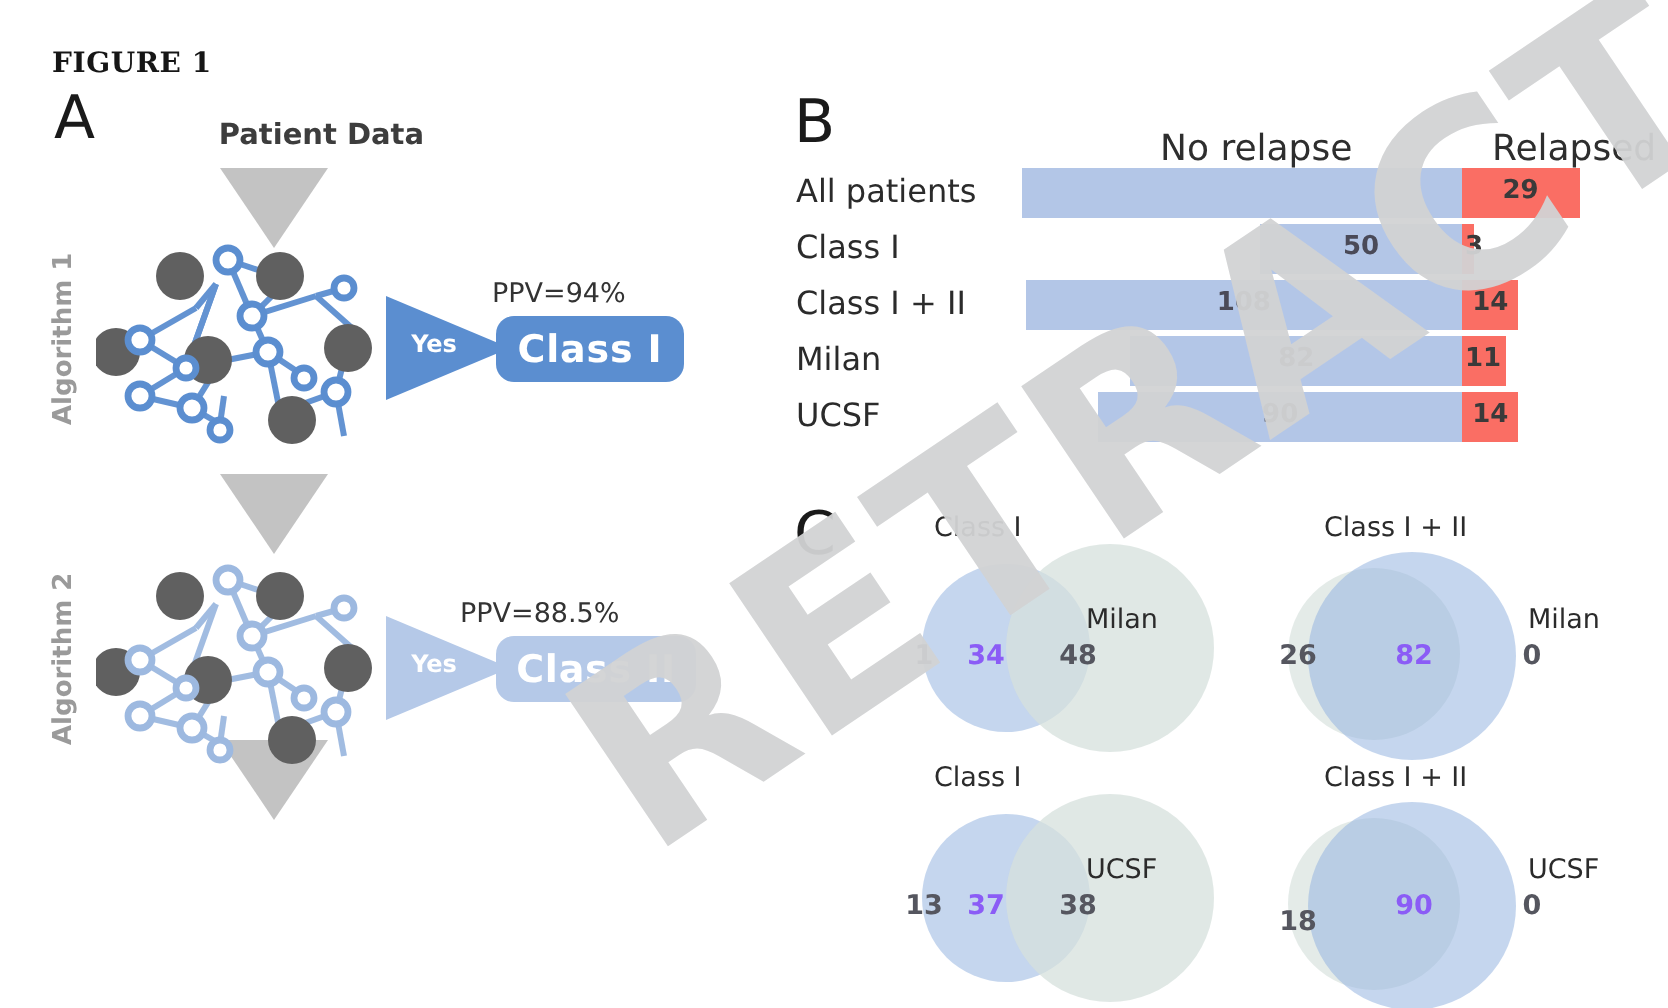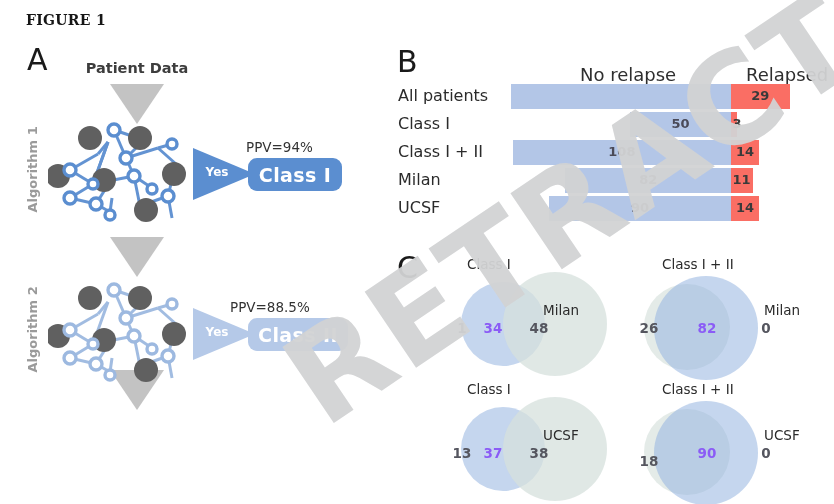--- a/index.html
+++ b/index.html
@@ -12,35 +12,35 @@
   .watermark{position:absolute;left:300px;top:170px;width:600px;height:420px;
              pointer-events:none;z-index:5;}
   .watermark span{position:absolute;left:0;top:150px;
              font-family:"DejaVu Sans","Liberation Sans",sans-serif;
              font-size:126px;font-weight:700;letter-spacing:2px;
              color:#d2d3d4;opacity:.95;
              transform:rotate(-34deg);transform-origin:0 50%;
              white-space:nowrap;}
 
   
-  .fig-title{position:absolute;left:26px;top:12px;
+  .fig-title{position:absolute;left:26px;top:24px;
              font-family:"DejaVu Serif","Liberation Serif",serif;
              font-weight:700;font-size:14px;color:#161616;letter-spacing:.3px;}
 
   
   .panel-letter{position:absolute;font-size:30px;color:#1a1a1a;font-weight:400;
                 font-family:"DejaVu Sans","Liberation Sans",sans-serif;}
   #pl-a{left:27px;top:42px;}
   #pl-b{left:397px;top:44px;}
   #pl-c{left:397px;top:250px;}
 
   
   .pa{position:absolute;left:0;top:0;width:380px;height:504px;}
 
-  .pd-label{position:absolute;left:62px;top:60px;width:150px;text-align:center;
+  .pd-label{position:absolute;left:62px;top:60px;width:150px;text-align:right;
             font-size:14.5px;color:#3d3d3d;font-weight:600;}
 
   .algo-label{position:absolute;font-size:13px;color:#9a9a9a;font-weight:600;
               transform:rotate(-90deg);transform-origin:50% 50%;white-space:nowrap;}
   #algo1{left:-8px;top:165px;width:80px;text-align:center;}
   #algo2{left:-8px;top:325px;width:80px;text-align:center;}
 
   .tri-down{position:absolute;width:0;height:0;
             border-left:27px solid transparent;border-right:27px solid transparent;
             border-top:40px solid #c3c3c3;}

